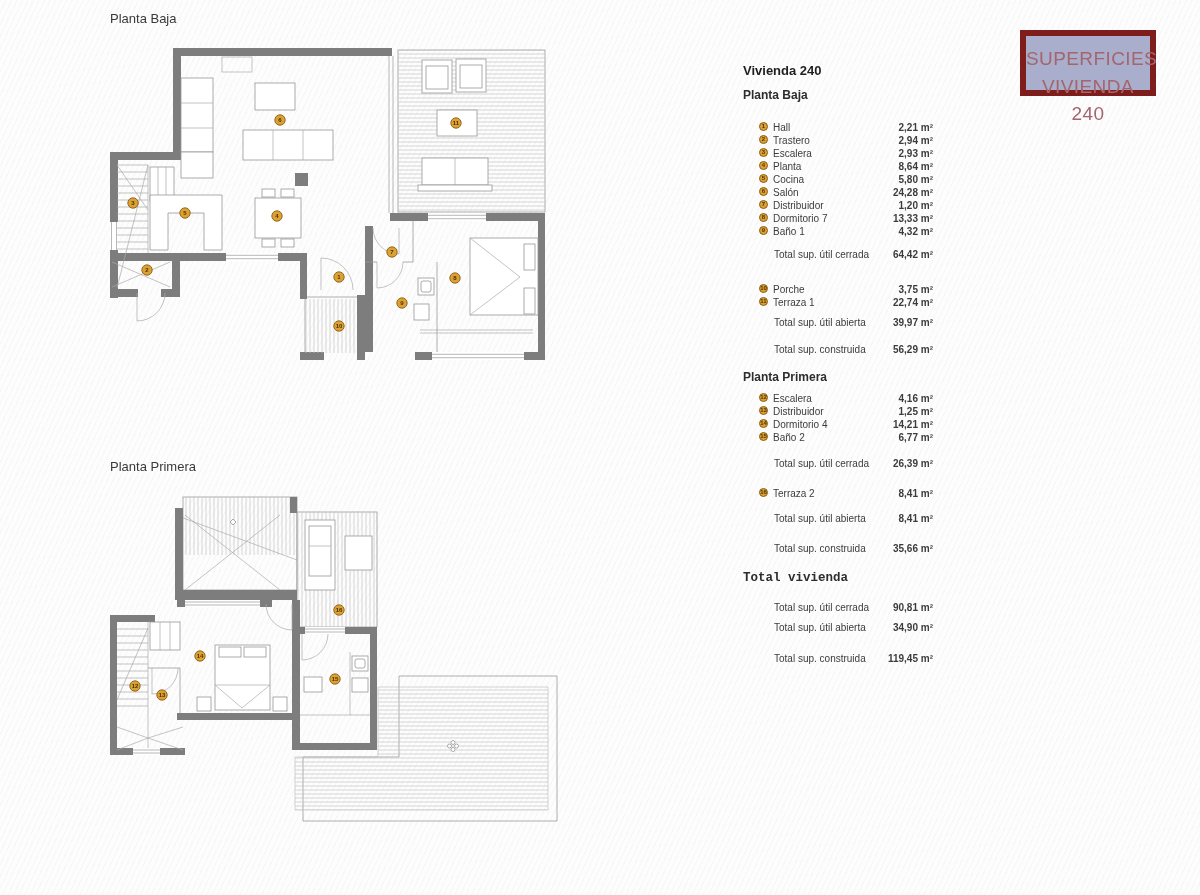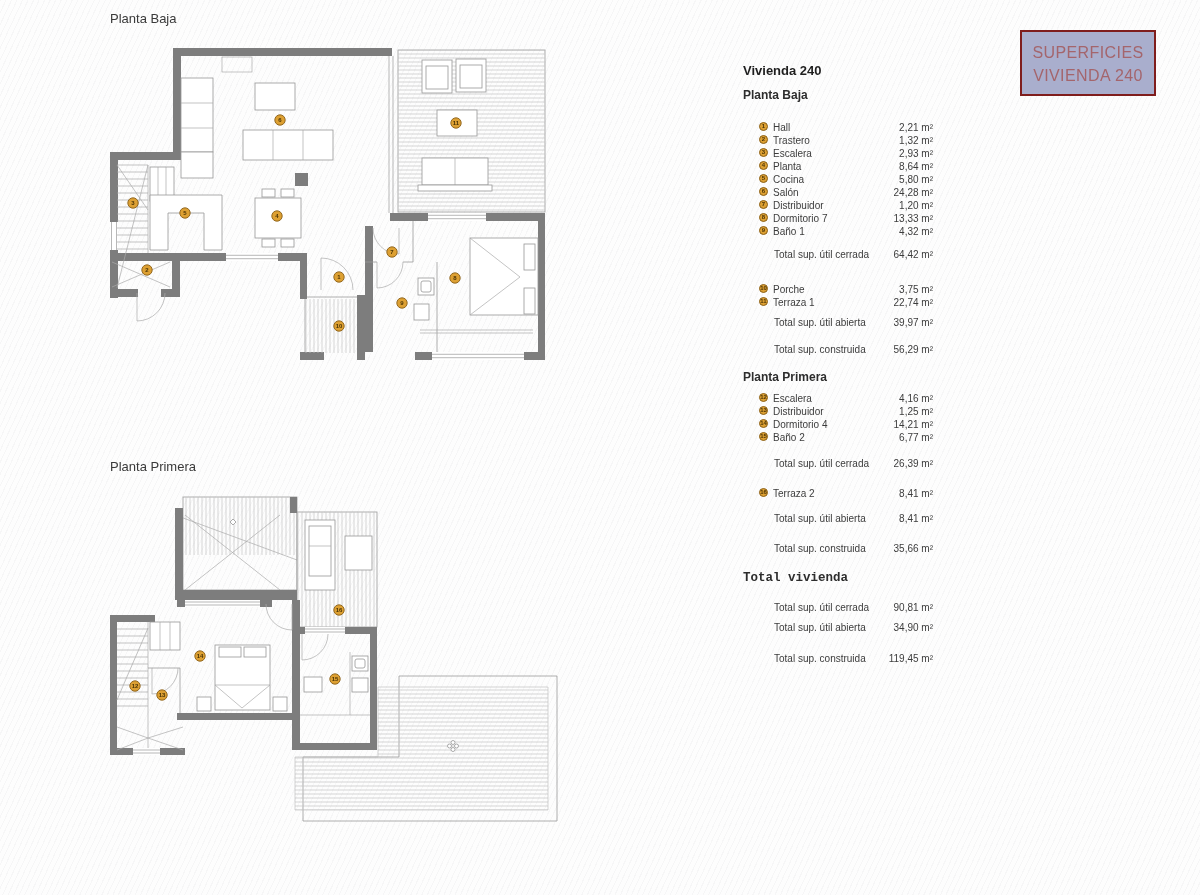--- a/index.html
+++ b/index.html
@@ -18,26 +18,26 @@
 
   .summary{position:absolute;left:743px;top:60px;width:174px;height:630px;font-size:10px;color:#3c3c3c;}
   .t-title{position:absolute;top:3px;left:0;font-size:13px;font-weight:bold;color:#1f1f1f;white-space:nowrap;}
   .sec-head{position:absolute;left:0;font-size:12px;font-weight:bold;color:#2d2d2d;white-space:nowrap;}
   .trow{position:absolute;left:16px;width:174px;height:12px;}
   .badge{position:absolute;left:0;top:0;width:9px;height:9px;border-radius:50%;
      background:#dda032;border:1px solid #8a5f16;box-sizing:border-box;
      color:#4a3305;font-size:6px;font-weight:bold;text-align:center;line-height:7px;}
   .rlabel{position:absolute;left:14px;top:0;white-space:nowrap;}
   .tlabel{position:absolute;left:15px;top:0;white-space:nowrap;}
-  .rvalue{position:absolute;right:0;top:0;white-space:nowrap;}
+  .rvalue{position:absolute;right:0;top:0;white-space:nowrap;font-weight:bold;}
   .grand-head{font-size:12.5px;font-family:Liberation Mono, monospace;}
 
   .super-box{position:absolute;left:1020px;top:30px;width:136px;height:66px;
-     background:#a9aecd;border:2px solid #7f1d1d;box-sizing:border-box;
-     text-align:center;color:#a4656c;font-size:16px;line-height:1.45;
+     background:#a9aecd;border:6px solid #7f1d1d;box-sizing:border-box;
+     text-align:center;color:#a4656c;font-size:19px;line-height:1.45;
      padding-top:9px;letter-spacing:0.4px;}
 
   
   .w{fill:#7d7d7d;}
   .tl{stroke:#9a9a9a;stroke-width:0.8;fill:none;}
   .tl2{stroke:#ababab;stroke-width:0.7;fill:none;}
   .fw{fill:#ffffff;stroke:#979797;stroke-width:0.8;}
   .fwn{fill:#ffffff;stroke:#979797;stroke-width:0.8;}
   .wl{stroke:#9a9a9a;stroke-width:0.7;fill:none;}
   .wgap{fill:#ffffff;}
@@ -345,21 +345,21 @@
   <div class="sec-head" style="top:28px">Planta Baja</div>
 
   <div class="trow" style="top:62px">
       <span class="badge">1</span>
       <span class="rlabel">Hall</span>
       <span class="rvalue">2,21 m²</span>
     </div>
   <div class="trow" style="top:75px">
       <span class="badge">2</span>
       <span class="rlabel">Trastero</span>
-      <span class="rvalue">1,32 m²</span>
+      <span class="rvalue">2,94 m²</span>
     </div>
   <div class="trow" style="top:88px">
       <span class="badge">3</span>
       <span class="rlabel">Escalera</span>
       <span class="rvalue">2,93 m²</span>
     </div>
   <div class="trow" style="top:101px">
       <span class="badge">4</span>
       <span class="rlabel">Planta</span>
       <span class="rvalue">8,64 m²</span>

